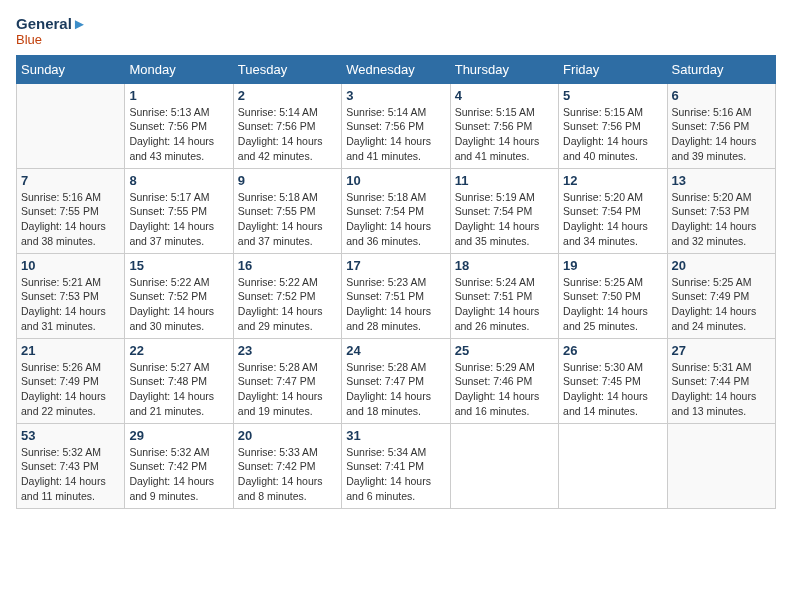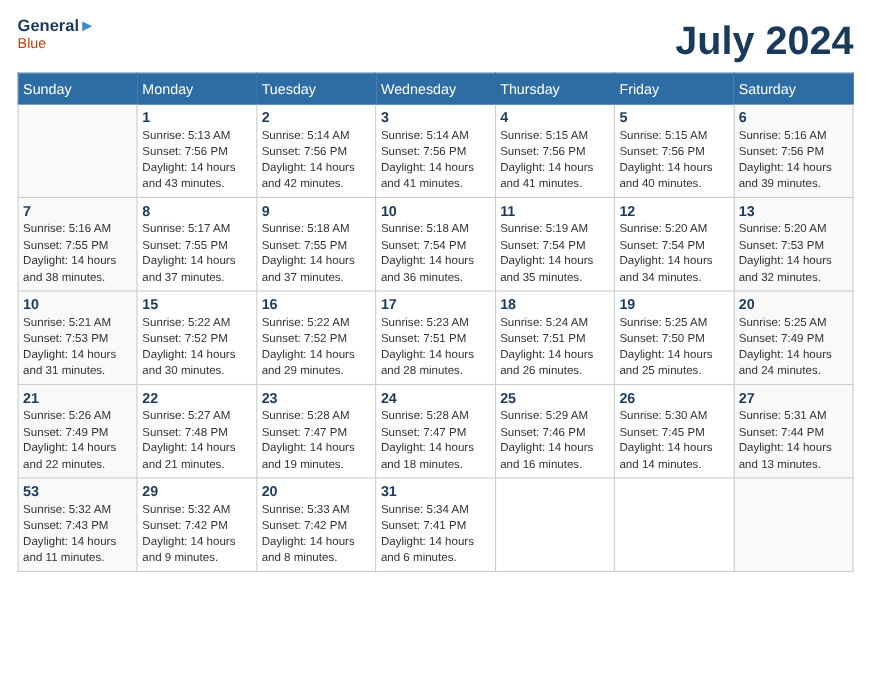--- a/index.html
+++ b/index.html
@@ -77,21 +77,20 @@
 <body>
 
 <div class="header-area">
   <div class="logo">
   <div style="display:flex;flex-direction:column;line-height:1.1;">
     <span style="font-size:15px;font-weight:bold;color:#1a3a5c;">General<span style="color:#3d8ec9;">►</span></span>
     <span style="font-size:13px;font-weight:normal;color:#c2410c;">Blue</span>
   </div>
 </div>
   <div class="title-area">
-    <div class="month-title">July 2024</div>
   </div>
 </div>
 
 <table>
   <thead>
     <tr>
     <th>Sunday</th>
         <th>Monday</th>
         <th>Tuesday</th>
         <th>Wednesday</th>

